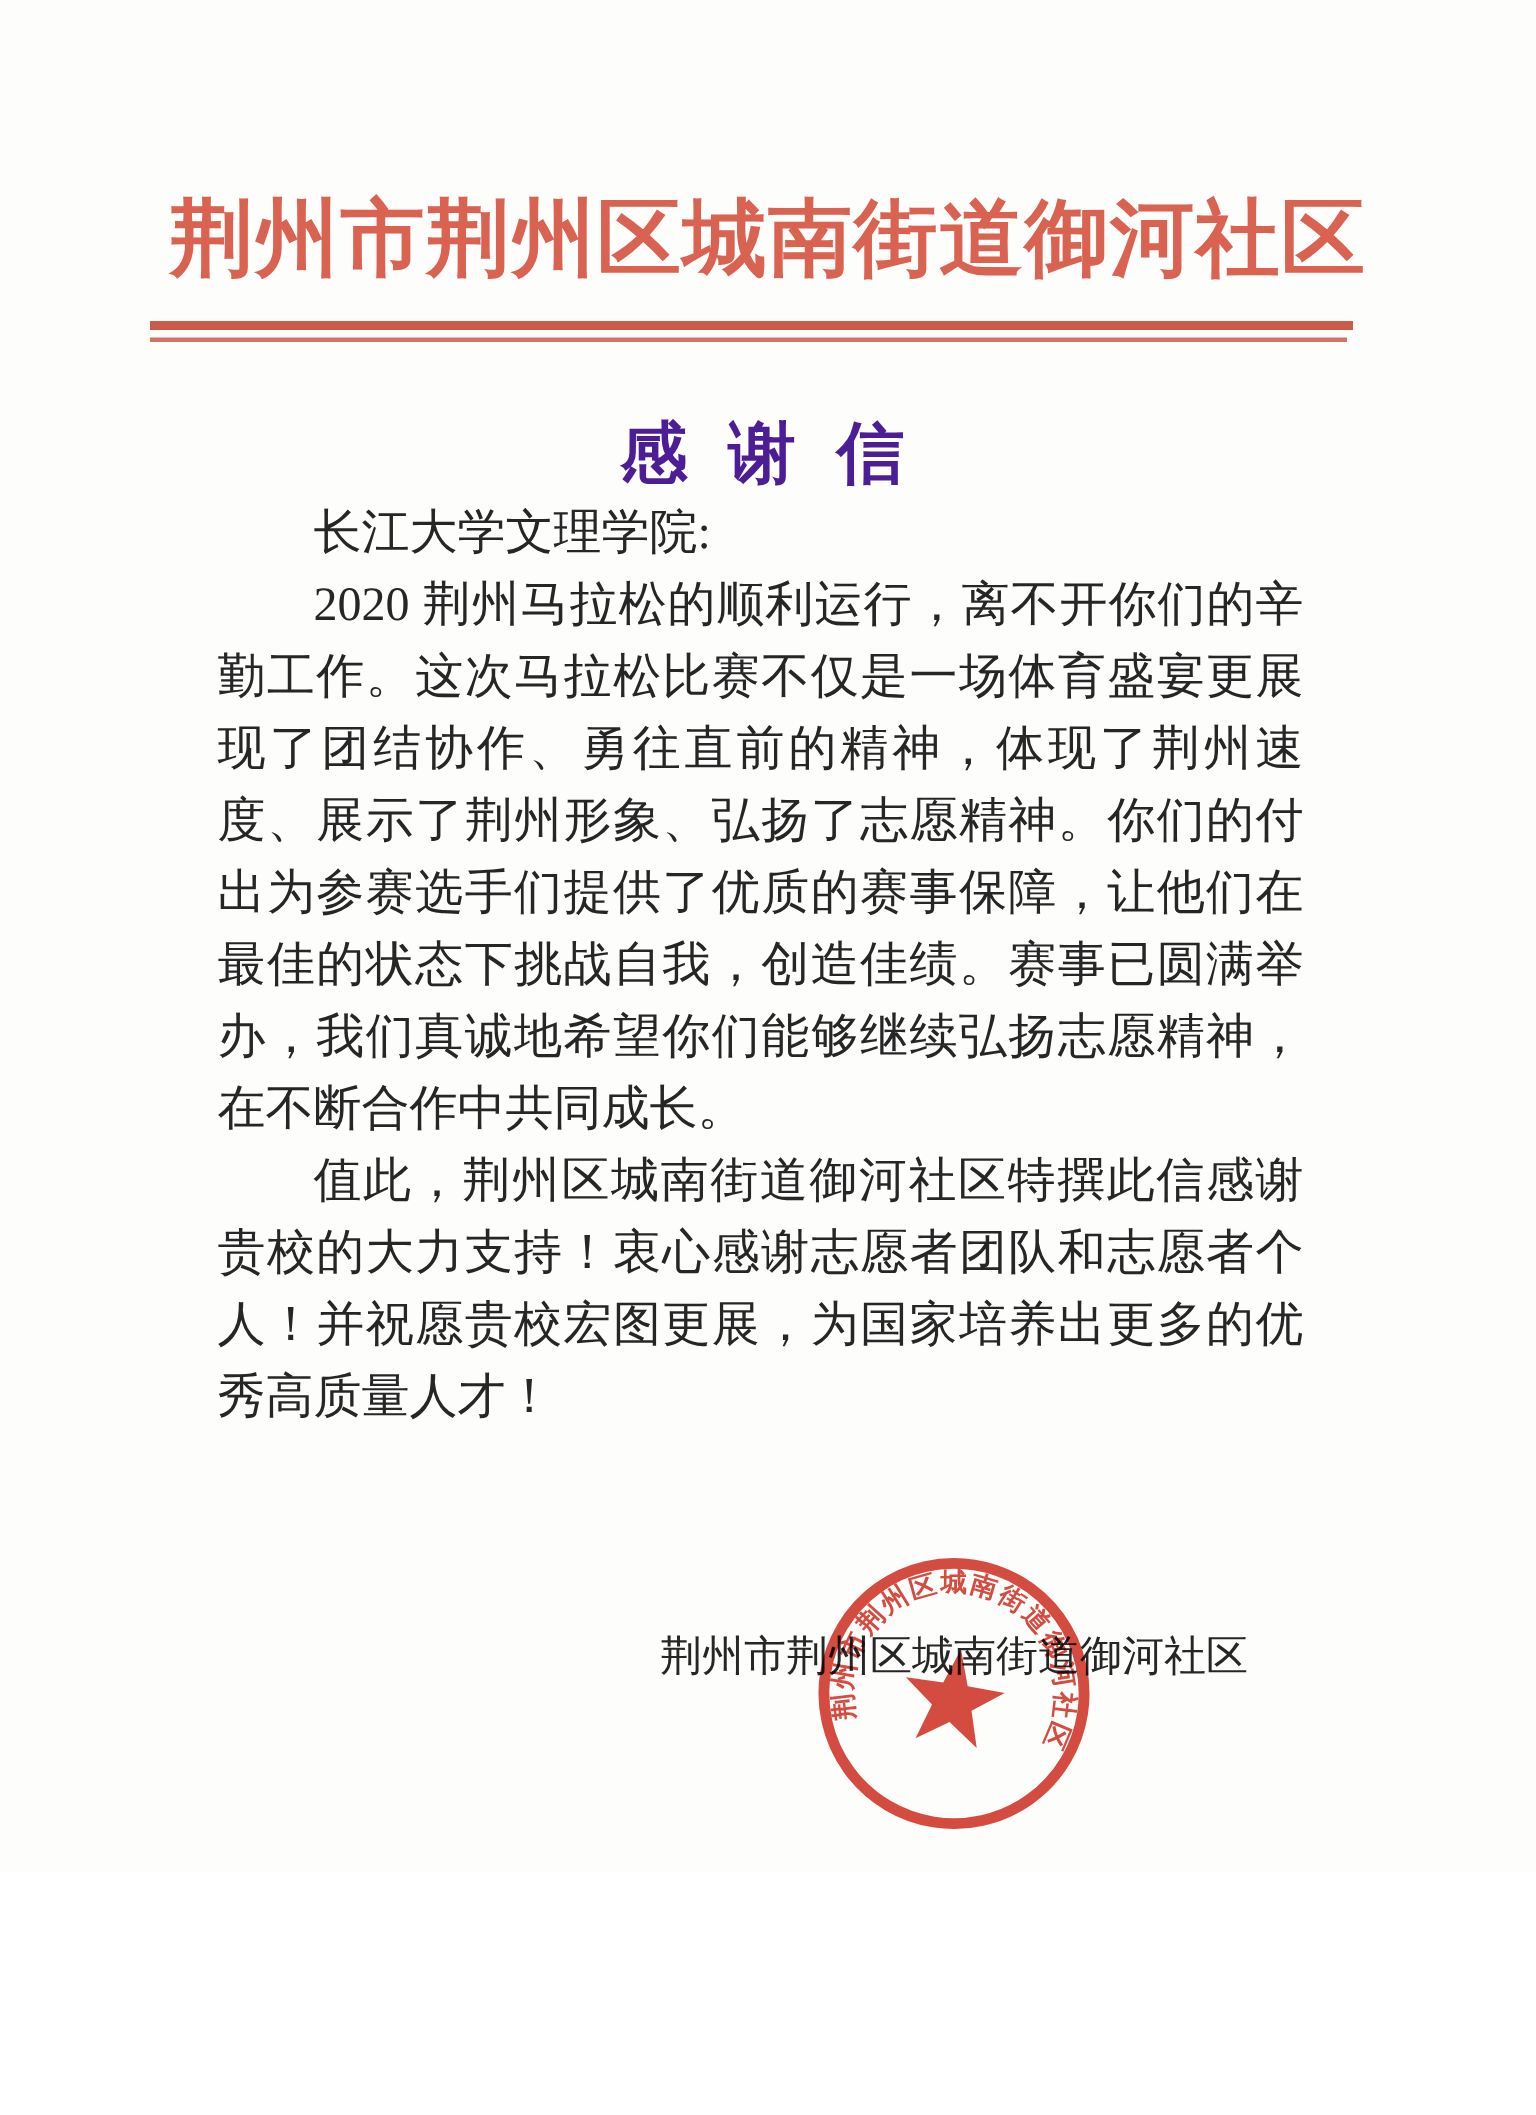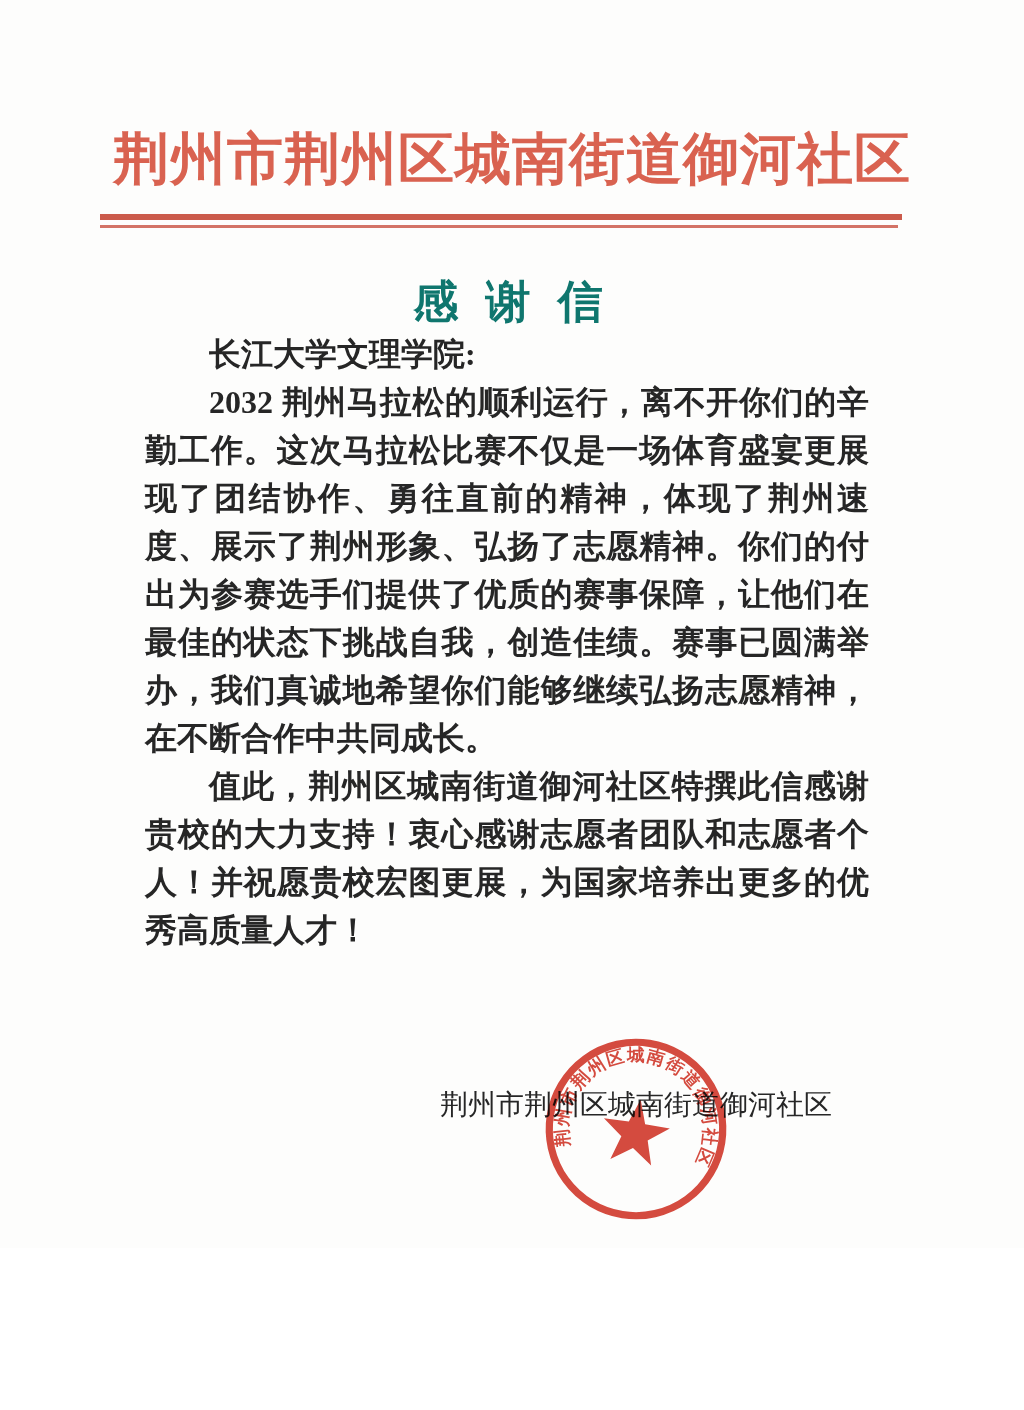--- a/index.html
+++ b/index.html
@@ -27,30 +27,29 @@
   }
   .rule{position:absolute;background:var(--rule-red,#cb5a4b);}
   .rule-top-thick{left:100px;top:214px;width:802px;height:6px;}
   .rule-top-thin{left:100px;top:225px;width:798px;height:3px;opacity:.85;}
   .rule-bottom-thin{left:102px;top:1281px;width:806px;height:3px;opacity:.85;}
   .rule-bottom-thick{left:102px;top:1290px;width:812px;height:6px;}
   .letter-title{
     position:absolute;top:272px;left:0;width:100%;
     text-align:center;
     font-size:45px;font-weight:bold;
-    color:#0f766e;
+    color:#4c1d95;
     letter-spacing:8px;
     white-space:nowrap;
   }
   .letter-body{
     position:absolute;left:145px;top:330px;width:724px;
     font-size:32px;line-height:48px;
     color:var(--body-text,#262626);
     text-align:justify;
-    font-weight:bold;
   }
   .letter-body p{text-indent:2em;margin:0;}
   .salutation{text-indent:0;}
   .signature-block{
     position:absolute;top:1080px;right:192px;
     text-align:center;
     font-size:28px;line-height:50px;
     color:var(--body-text,#262626);
     white-space:nowrap;
   }
@@ -76,21 +75,21 @@
 
   <div class="header-title">荆州市荆州区城南街道御河社区</div>
 
   <div class="rule rule-top-thick"></div>
   <div class="rule rule-top-thin"></div>
 
   <div class="letter-title">感 谢 信</div>
 
   <div class="letter-body">
     <p class="salutation">长江大学文理学院:</p>
-    <p>2032 荆州马拉松的顺利运行，离不开你们的辛勤工作。这次马拉松比赛不仅是一场体育盛宴更展现了团结协作、勇往直前的精神，体现了荆州速度、展示了荆州形象、弘扬了志愿精神。你们的付出为参赛选手们提供了优质的赛事保障，让他们在最佳的状态下挑战自我，创造佳绩。赛事已圆满举办，我们真诚地希望你们能够继续弘扬志愿精神，在不断合作中共同成长。</p>
+    <p>2020 荆州马拉松的顺利运行，离不开你们的辛勤工作。这次马拉松比赛不仅是一场体育盛宴更展现了团结协作、勇往直前的精神，体现了荆州速度、展示了荆州形象、弘扬了志愿精神。你们的付出为参赛选手们提供了优质的赛事保障，让他们在最佳的状态下挑战自我，创造佳绩。赛事已圆满举办，我们真诚地希望你们能够继续弘扬志愿精神，在不断合作中共同成长。</p>
     <p>值此，荆州区城南街道御河社区特撰此信感谢贵校的大力支持！衷心感谢志愿者团队和志愿者个人！并祝愿贵校宏图更展，为国家培养出更多的优秀高质量人才！</p>
   </div>
 
   <div class="signature-block">
     <div>荆州市荆州区城南街道御河社区</div>
   </div>
 
   <svg class="stamp" viewBox="0 0 184 184" aria-hidden="true">
     <circle cx="92" cy="92" r="84" fill="none" stroke="#d2372a" stroke-width="7"></circle>
     <path id="sealArc" d="M 32.2 119.9 A 66 66 0 1 1 151.8 119.9" fill="none"></path>

